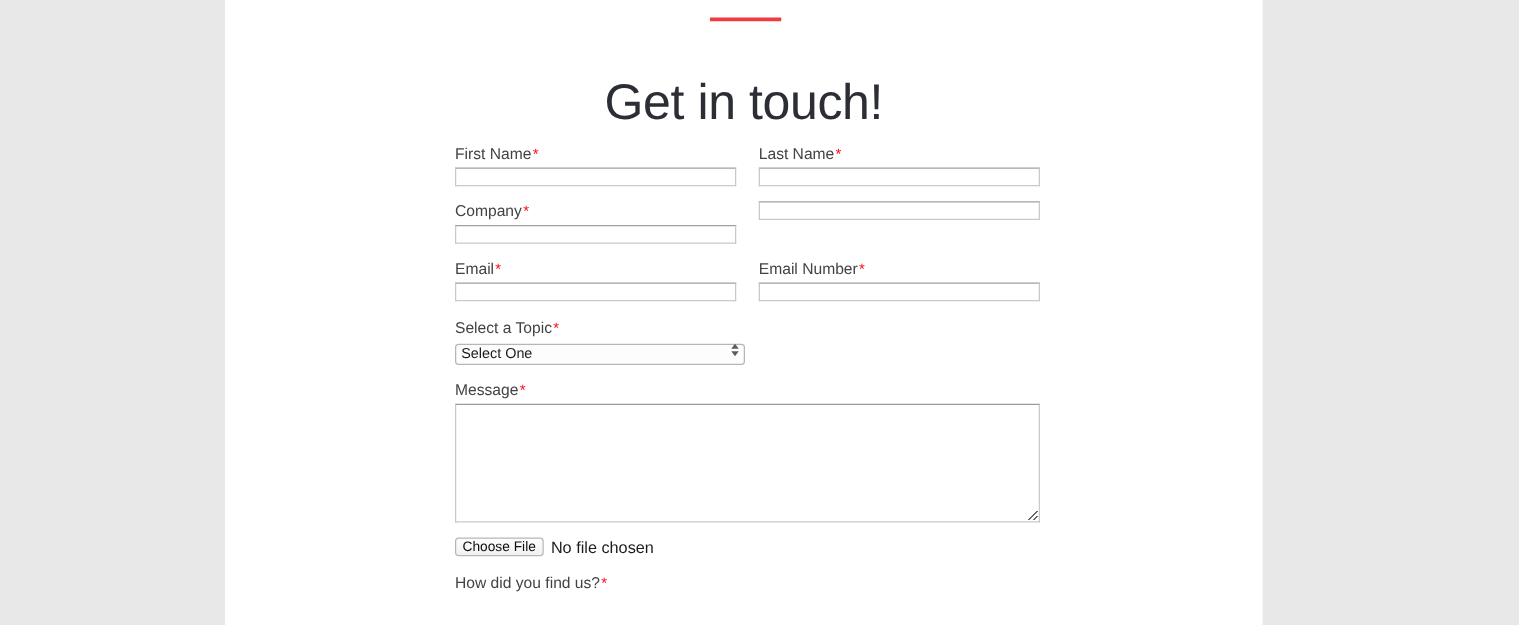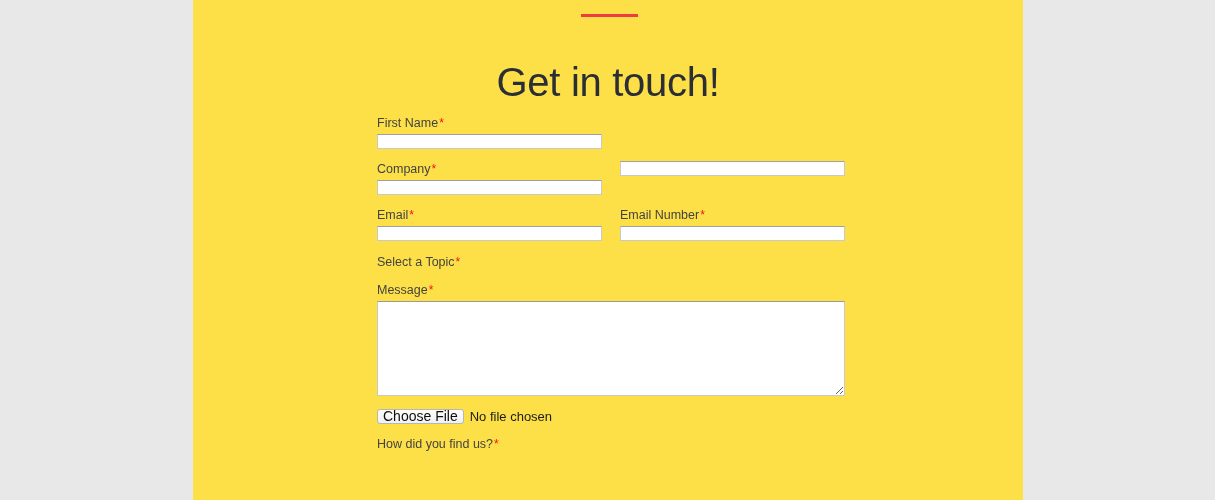--- a/index.html
+++ b/index.html
@@ -8,25 +8,25 @@
   }
   body {
     width: 1215px;
     height: 500px;
     background: #e8e8e8;
     font-family: "Liberation Sans", sans-serif;
     overflow: hidden;
   }
   .page {
     position: absolute;
-    left: 193px;
+    left: 180px;
     top: 0;
     width: 830px;
     height: 500px;
-    background: #fde047;
+    background: #ffffff;
   }
   .divider {
     position: absolute;
     left: 388px;
     top: 14px;
     width: 57px;
     height: 3px;
     background: #ef3b42;
   }
   .page-title {
@@ -153,21 +153,21 @@
     gap: 6px;
     height: 16px;
   }
   .choose-btn {
     display: inline-flex;
     align-items: center;
     justify-content: center;
     height: 13px;
     padding: 0 5px;
     font-family: "Liberation Sans", sans-serif;
-    font-size: 14px;
+    font-size: 11px;
     color: #0d0d0d;
     background: linear-gradient(#fdfdfd, #f1f1f1);
     border: 1px solid #b7b7b7;
     border-radius: 3px;
     white-space: nowrap;
     cursor: default;
   }
   .file-status {
     font-size: 13px;
     color: #1c1c1c;
@@ -186,20 +186,24 @@
 
   <h1 class="page-title">Get in touch!</h1>
 
   <div class="form">
 
     <div class="row">
       <div class="col field">
         <label class="lbl"><span>First Name</span><span class="req">*</span></label>
         <input class="txt" type="text" placeholder="" style="">
       </div>
+      <div class="col field">
+        <label class="lbl"><span>Last Name</span><span class="req">*</span></label>
+        <input class="txt" type="text" placeholder="" style="">
+      </div>
     </div>
 
     <div class="row">
       <div class="col field">
         <label class="lbl"><span>Company</span><span class="req">*</span></label>
         <input class="txt" type="text" placeholder="" style="">
       </div>
       <div class="col field">
         <input class="txt" type="text" placeholder="" style="">
       </div>
@@ -211,20 +215,29 @@
         <input class="txt" type="text" placeholder="" style="">
       </div>
       <div class="col field">
         <label class="lbl"><span>Email Number</span><span class="req">*</span></label>
         <input class="txt" type="text" placeholder="" style="">
       </div>
     </div>
 
     <div class="field gap-top">
       <label class="lbl"><span>Select a Topic</span><span class="req">*</span></label>
+      <div class="sel-wrap">
+        <select class="sel">
+          <option>Select One</option>
+        </select>
+        <span class="stepper">
+          <i class="up"></i>
+            <i class="dn"></i>
+        </span>
+      </div>
     </div>
 
     <div class="field gap-top">
       <label class="lbl"><span>Message</span><span class="req">*</span></label>
       <textarea class="area" placeholder="" style=""></textarea>
     </div>
 
     <div class="field gap-top">
       <div class="file-row">
         <span class="choose-btn">Choose File</span>

